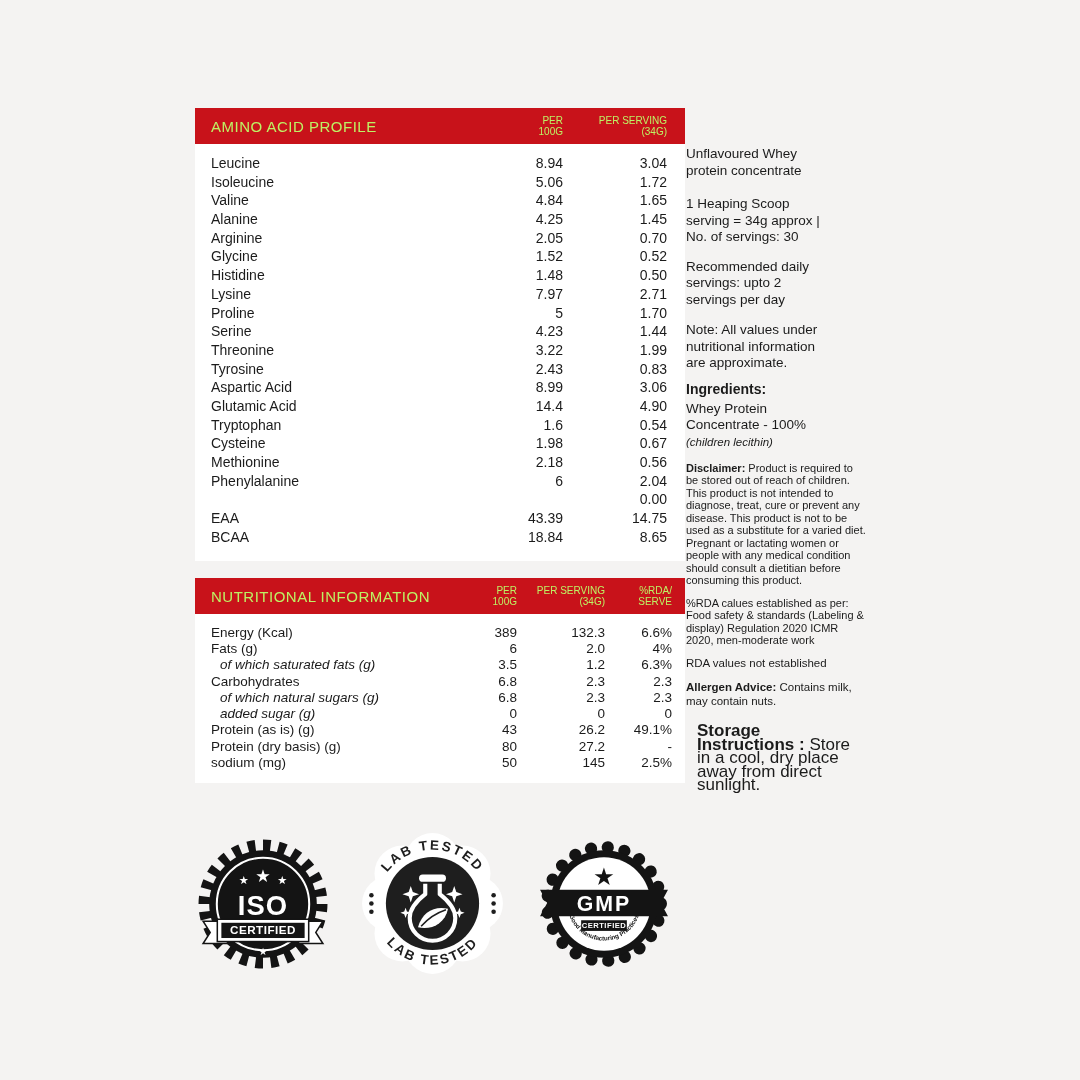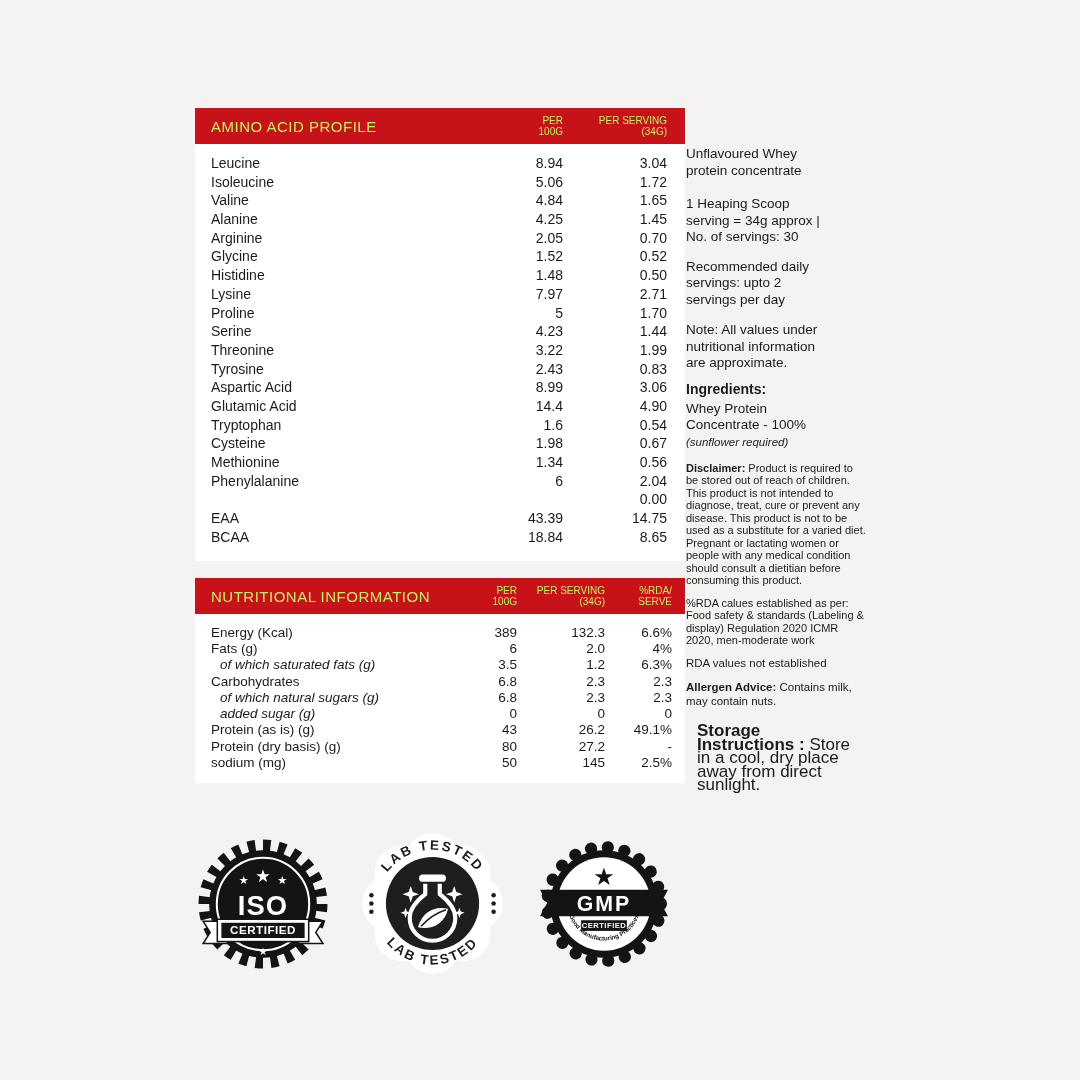--- a/index.html
+++ b/index.html
@@ -130,21 +130,21 @@
           <div class="num a1">1.6</div>
           <div class="num a2">0.54</div>
         </div>
       <div class="trow">
           <div class="cname">Cysteine</div>
           <div class="num a1">1.98</div>
           <div class="num a2">0.67</div>
         </div>
       <div class="trow">
           <div class="cname">Methionine</div>
-          <div class="num a1">1.34</div>
+          <div class="num a1">2.18</div>
           <div class="num a2">0.56</div>
         </div>
       <div class="trow">
           <div class="cname">Phenylalanine</div>
           <div class="num a1">6</div>
           <div class="num a2">2.04</div>
         </div>
       <div class="trow">
           <div class="cname"></div>
           <div class="num a1"></div>
@@ -239,21 +239,21 @@
 No. of servings: 30</div>
     <div class="sb pre mb14">Recommended daily
 servings: upto 2
 servings per day</div>
     <div class="sb pre mb8">Note: All values under
 nutritional information
 are approximate.</div>
     <div class="ing-label">Ingredients:</div>
     <div class="sb pre mb2">Whey Protein
 Concentrate - 100%</div>
-    <div class="ing-sub">(sunflower required)</div>
+    <div class="ing-sub">(children lecithin)</div>
     <p class="sb-sm mb8" style="margin:0 0 10px 0;"><span class="bold">Disclaimer:</span><span> Product is required to be stored out of reach of children. This product is not intended to diagnose, treat, cure or prevent any disease. This product is not to be used as a substitute for a varied diet. Pregnant or lactating women or people with any medical condition should consult a dietitian before consuming this product.</span></p>
     <div class="sb-sm mb10">%RDA calues established as per: Food safety &amp; standards (Labeling &amp; display) Regulation 2020 ICMR 2020, men-moderate work</div>
     <div class="sb-sm mb12" style="font-size:11.5px;">RDA values not established</div>
     <p class="sb-sm mb16" style="margin:0 0 16px 0;font-size:11.5px;line-height:13.5px;"><span class="bold">Allergen Advice:</span><span> Contains milk, may contain nuts.</span></p>
     <p style="margin:11px;font-size:17px;line-height:13.5px;"><span class="bold">Storage Instructions :</span><span> Store in a cool, dry place away from direct sunlight.</span></p>
   </aside>
 
   <div class="badge b-iso">
     <svg viewBox="0 0 130 130">
       <circle cx="65" cy="65" r="57" fill="none" stroke="#141414" stroke-width="13" stroke-dasharray="7.4 7.5"></circle>

